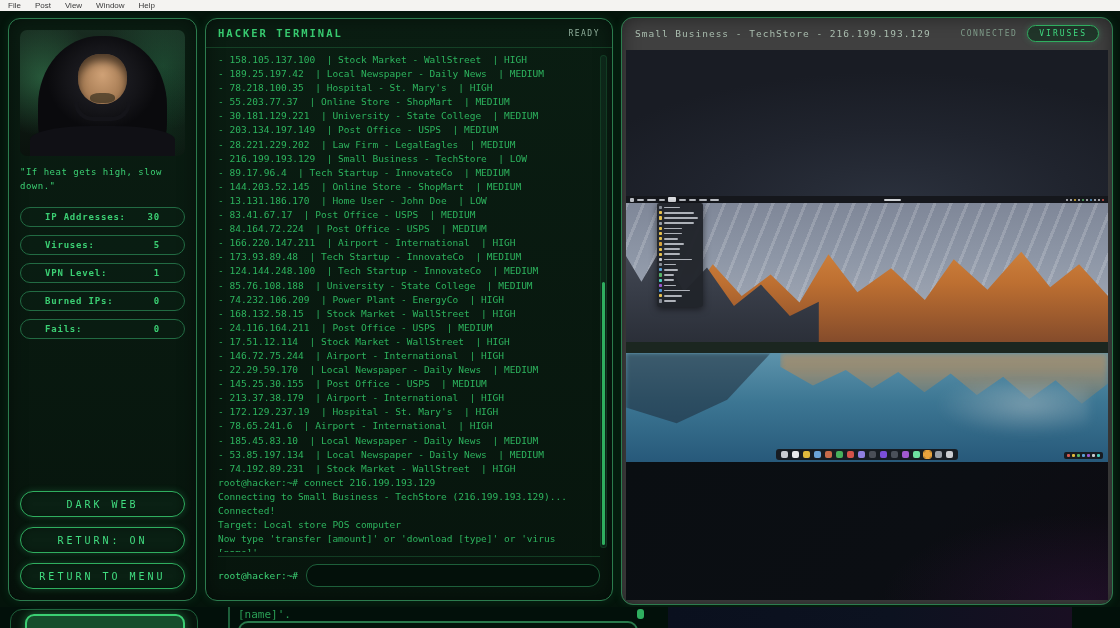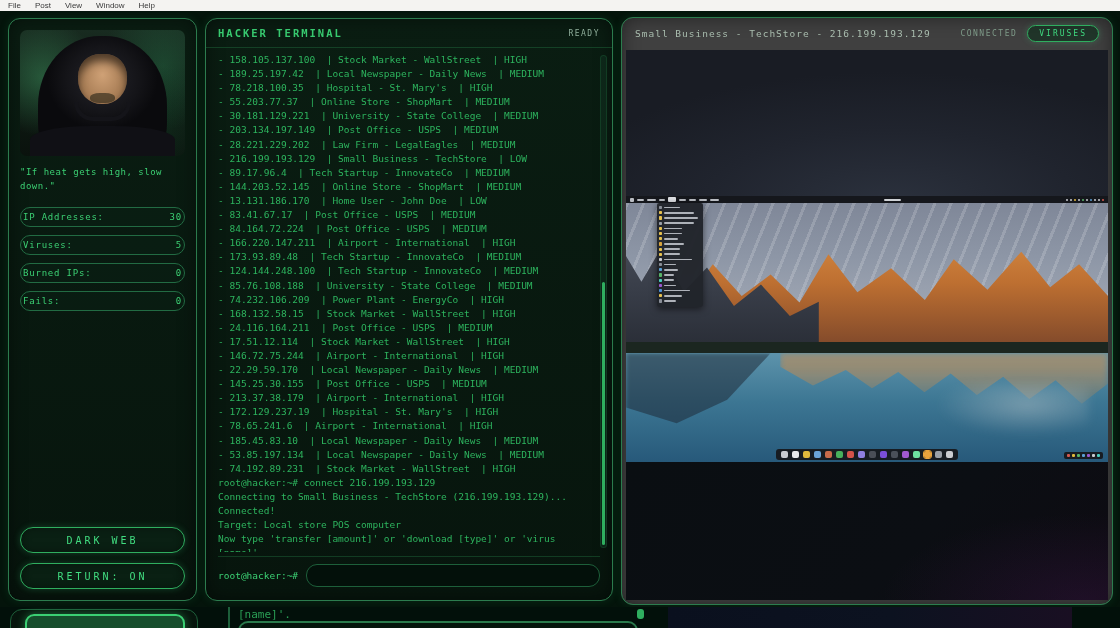--- a/index.html
+++ b/index.html
@@ -34,22 +34,22 @@
     border-radius:44% 44% 48% 48%; box-shadow:inset 0 7px 9px rgba(0,0,0,.55); }
   .avatar .beard { position:absolute; left:42.5%; top:50%; width:15%; height:8%;
     background:#39301f; opacity:.7; border-radius:40%; }
   .avatar .phones { position:absolute; left:33%; top:57%; width:34%; height:15%;
     border:4px solid #141419; border-top:none; border-radius:0 0 44px 44px; }
   .avatar .shoulders { position:absolute; left:6%; bottom:-2%; width:88%; height:26%;
     background:#101015; border-radius:42% 42% 0 0; }
   .quote { margin-top:10px; font-size:9px; line-height:1.55; color:#3bcf73; letter-spacing:.5px; }
   .stats { margin-top:13px; }
   .stat-row { height:20px; border:1px solid #226b43; border-radius:12px; margin-bottom:8px;
-    display:flex; align-items:center; justify-content:space-between; padding:0 2px;
-    font-size:9px; letter-spacing:.8px; color:#3bcf73; background:rgba(10,40,24,.25); }
+    display:flex; align-items:center; justify-content:space-between; padding:0 24px;
+    font-size:9px; letter-spacing:.8px; color:#3bcf73; background:rgba(10,40,24,.25);font-weight:bold; }
   .side-spacer { flex:1; }
   .side-btn { height:26px; border:1.5px solid #2fae5f; border-radius:13px; margin-top:10px;
     display:flex; align-items:center; justify-content:center; font-size:10px; letter-spacing:3px;
     color:#41dd80; background:rgba(18,60,36,.28); cursor:pointer;
     box-shadow:0 0 7px rgba(63,217,127,.22), inset 0 0 8px rgba(0,0,0,.35); }
 
   
   .terminal-panel { left:205px; top:18px; width:408px; height:583px; }
   .term-header { height:29px; display:flex; align-items:center; justify-content:space-between;
     padding:0 12px; border-bottom:1px solid rgba(46,160,90,.28); }
@@ -173,31 +173,36 @@
   <div class="stats">
       <div class="stat-row">
         <span>IP Addresses:</span>
         <span>30</span>
       </div>
       <div class="stat-row">
         <span>Viruses:</span>
         <span>5</span>
       </div>
       <div class="stat-row">
+        <span>VPN Level:</span>
+        <span>1</span>
+      </div>
+      <div class="stat-row">
         <span>Burned IPs:</span>
         <span>0</span>
       </div>
       <div class="stat-row">
         <span>Fails:</span>
         <span>0</span>
       </div>
     </div>
   <div class="side-spacer"></div>
   <div class="side-btn">DARK WEB</div>
   <div class="side-btn">RETURN: ON</div>
+  <div class="side-btn">RETURN TO MENU</div>
 </aside>
 
 <section class="panel terminal-panel">
   <div class="term-header">
     <span class="term-title">HACKER TERMINAL</span>
     <span class="term-status">READY</span>
   </div>
   <div class="term-body"><div class="tline">- 158.105.137.100  | Stock Market - WallStreet  | HIGH</div><div class="tline">- 189.25.197.42  | Local Newspaper - Daily News  | MEDIUM</div><div class="tline">- 78.218.100.35  | Hospital - St. Mary's  | HIGH</div><div class="tline">- 55.203.77.37  | Online Store - ShopMart  | MEDIUM</div><div class="tline">- 30.181.129.221  | University - State College  | MEDIUM</div><div class="tline">- 203.134.197.149  | Post Office - USPS  | MEDIUM</div><div class="tline">- 28.221.229.202  | Law Firm - LegalEagles  | MEDIUM</div><div class="tline">- 216.199.193.129  | Small Business - TechStore  | LOW</div><div class="tline">- 89.17.96.4  | Tech Startup - InnovateCo  | MEDIUM</div><div class="tline">- 144.203.52.145  | Online Store - ShopMart  | MEDIUM</div><div class="tline">- 13.131.186.170  | Home User - John Doe  | LOW</div><div class="tline">- 83.41.67.17  | Post Office - USPS  | MEDIUM</div><div class="tline">- 84.164.72.224  | Post Office - USPS  | MEDIUM</div><div class="tline">- 166.220.147.211  | Airport - International  | HIGH</div><div class="tline">- 173.93.89.48  | Tech Startup - InnovateCo  | MEDIUM</div><div class="tline">- 124.144.248.100  | Tech Startup - InnovateCo  | MEDIUM</div><div class="tline">- 85.76.108.188  | University - State College  | MEDIUM</div><div class="tline">- 74.232.106.209  | Power Plant - EnergyCo  | HIGH</div><div class="tline">- 168.132.58.15  | Stock Market - WallStreet  | HIGH</div><div class="tline">- 24.116.164.211  | Post Office - USPS  | MEDIUM</div><div class="tline">- 17.51.12.114  | Stock Market - WallStreet  | HIGH</div><div class="tline">- 146.72.75.244  | Airport - International  | HIGH</div><div class="tline">- 22.29.59.170  | Local Newspaper - Daily News  | MEDIUM</div><div class="tline">- 145.25.30.155  | Post Office - USPS  | MEDIUM</div><div class="tline">- 213.37.38.179  | Airport - International  | HIGH</div><div class="tline">- 172.129.237.19  | Hospital - St. Mary's  | HIGH</div><div class="tline">- 78.65.241.6  | Airport - International  | HIGH</div><div class="tline">- 185.45.83.10  | Local Newspaper - Daily News  | MEDIUM</div><div class="tline">- 53.85.197.134  | Local Newspaper - Daily News  | MEDIUM</div><div class="tline">- 74.192.89.231  | Stock Market - WallStreet  | HIGH</div><div class="tline">root@hacker:~# connect 216.199.193.129</div><div class="tline">Connecting to Small Business - TechStore (216.199.193.129)...</div><div class="tline">Connected!</div><div class="tline">Target: Local store POS computer</div><div class="tline">Now type 'transfer [amount]' or 'download [type]' or 'virus [name]'.</div></div>
   <div class="term-scroll">
     <div class="thumb"></div>

